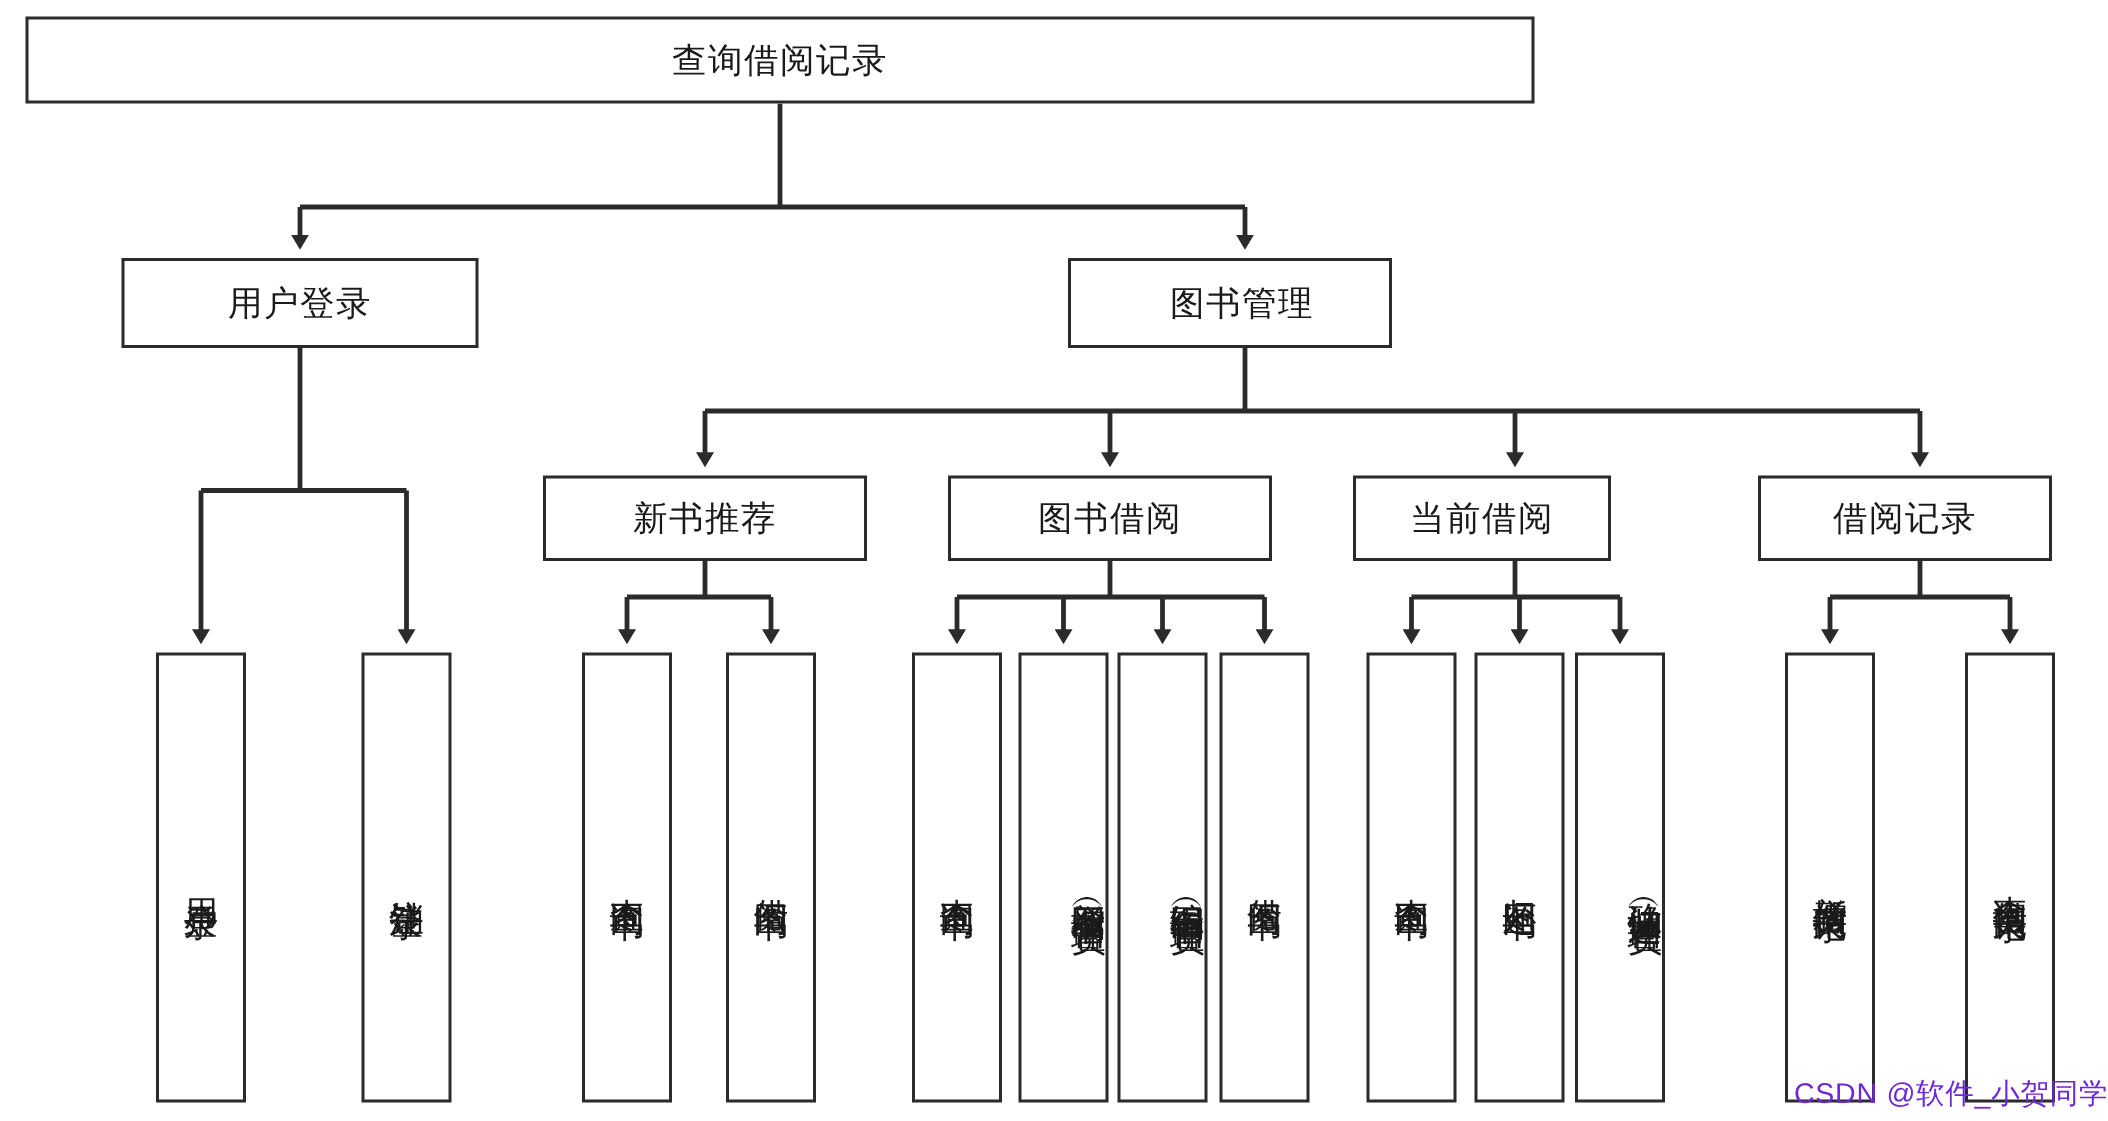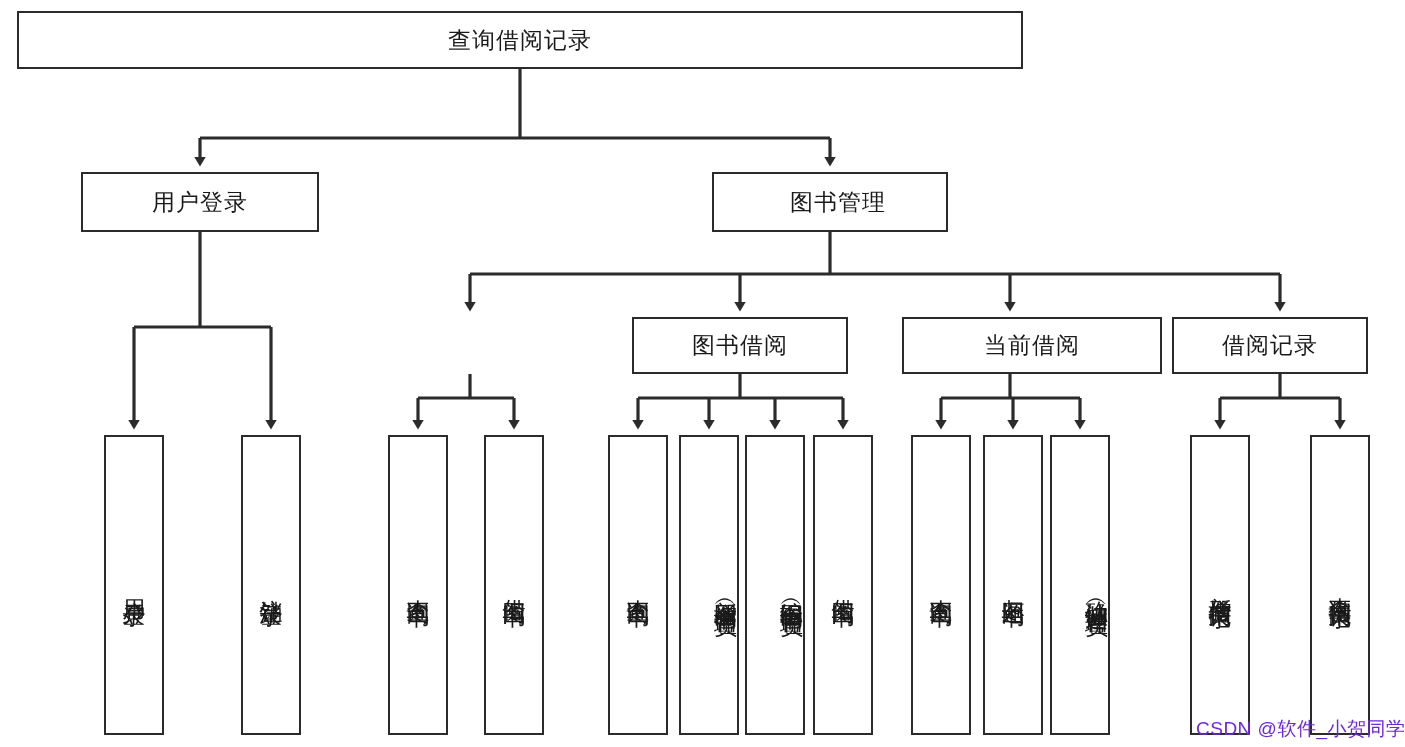--- a/index.html
+++ b/index.html
@@ -117,28 +117,31 @@
     </g>
   </svg>
 
   <div class="node horiz" style="left:17px; top:11px; width:1006px; height:58px;">
     <span>查询借阅记录</span>
   </div>
 
   <div class="node horiz" style="left:81px; top:172px; width:238px; height:60px;">
     <span>用户登录</span>
   </div>
-  <div class="node horiz" style="left:712px; top:172px; width:236px; height:60px;padding-left:16px;">
+  <div class="node horiz" style="left:712px; top:172px; width:216px; height:60px;padding-left:16px;">
     <span>图书管理</span>
   </div>
 
+  <div class="node horiz" style="left:362px; top:317px; width:216px; height:57px;">
+    <span>新书推荐</span>
+  </div>
   <div class="node horiz" style="left:632px; top:317px; width:216px; height:57px;font-family:Liberation Serif, serif;">
     <span>图书借阅</span>
   </div>
-  <div class="node horiz" style="left:902px; top:317px; width:260px; height:57px;">
+  <div class="node horiz" style="left:902px; top:317px; width:172px; height:57px;">
     <span>当前借阅</span>
   </div>
   <div class="node horiz" style="left:1172px; top:317px; width:196px; height:57px;">
     <span>借阅记录</span>
   </div>
 
   <div class="node vert mid" style="left:104px; top:435px; width:60px; height:300px;">
     <span>用户登录</span>
   </div>
   <div class="node vert mid" style="left:241px; top:435px; width:60px; height:300px;">

